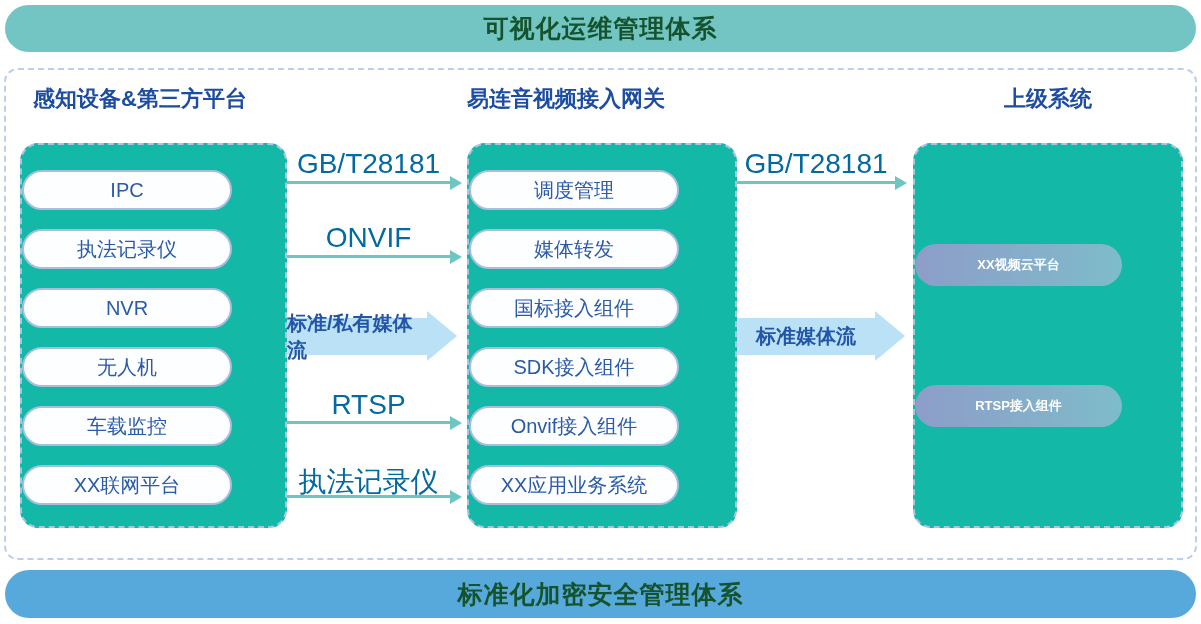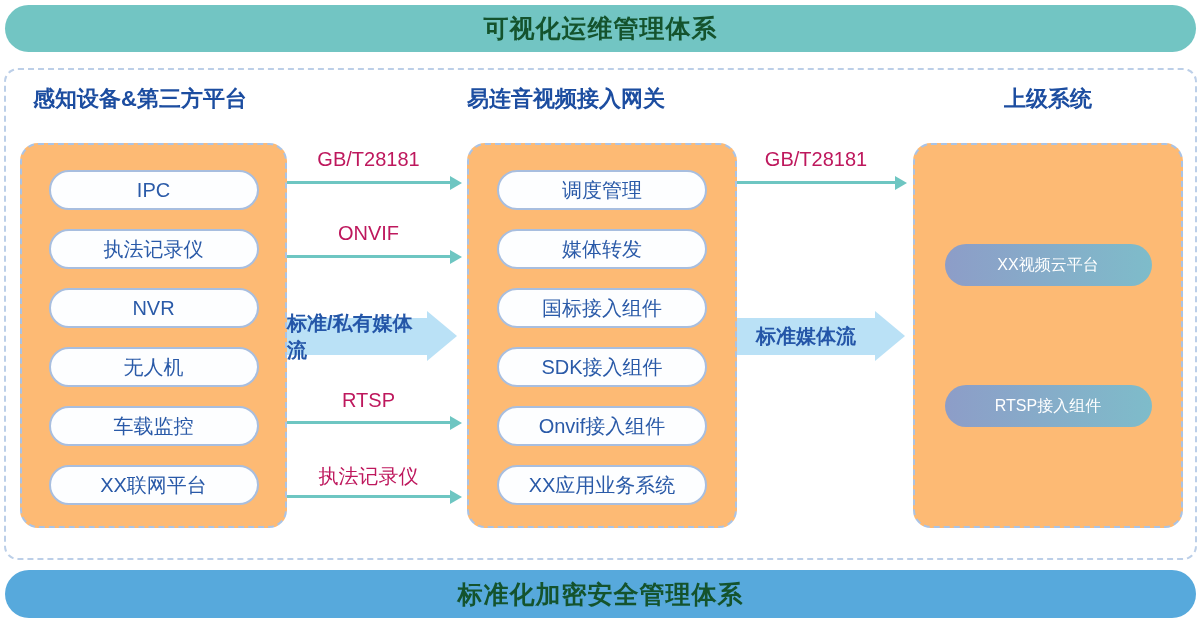--- a/index.html
+++ b/index.html
@@ -17,33 +17,33 @@
                  border:2px dashed #BCCFE8; border-radius:14px; background:#ffffff; }
 
   
   .col-header { position:absolute; top:84px; font-size:22px; font-weight:700; color:#1C4DA0; }
   .col-header.left { left:33px; }
   .col-header.mid { left:467px; width:270px; text-align:left; }
   .col-header.right { left:913px; width:270px; text-align:center; }
 
   
   .col-box { position:absolute; top:143px; height:385px; border:2px dashed #A9C3E6; border-radius:18px;
-             background:#fdba74; display:flex; flex-direction:column; align-items:center; }
+             background:#14b8a6; display:flex; flex-direction:column; }
   .col-box.devices { left:20px; width:267px; padding-top:25px; gap:19px; }
   .col-box.gateway { left:467px; width:270px; padding-top:25px; gap:19px; }
   .col-box.upper { left:913px; width:270px; justify-content:center; gap:99px; }
 
   .pill { width:210px; height:40px; border:2px solid #A8BEDF; border-radius:21px; background:#FDFEFF;
           display:flex; align-items:center; justify-content:center; font-size:20px; font-weight:500; color:#2A5AA8; }
   .pill-grad { width:207px; height:42px; border-radius:21px;
                background:linear-gradient(90deg,#8D9DC8 0%,#7EBCCA 100%);
-               display:flex; align-items:center; justify-content:center; font-size:16px; font-weight:400; color:#ffffff; }
+               display:flex; align-items:center; justify-content:center; font-size:13px; font-weight:700; color:#ffffff; }
 
   
-  .flow-label { position:absolute; text-align:center; font-size:20px; font-weight:500; color:#be185d; }
+  .flow-label { position:absolute; text-align:center; font-size:28px; font-weight:500; color:#0369a1; }
   .flow-line { position:absolute; height:3px; background:#6EC6C2; }
   .flow-head { position:absolute; width:0; height:0; border-top:7px solid transparent; border-bottom:7px solid transparent;
                border-left:12px solid #6EC6C2; }
 
   
   .big-arrow-body { position:absolute; height:37px; background:#BAE1F6; display:flex; align-items:center; justify-content:center;
                     font-size:20px; font-weight:700; color:#2456A8; }
   .big-arrow-head { position:absolute; width:0; height:0; border-top:25px solid transparent; border-bottom:25px solid transparent;
                     border-left:30px solid #BAE1F6; }
 </style>

